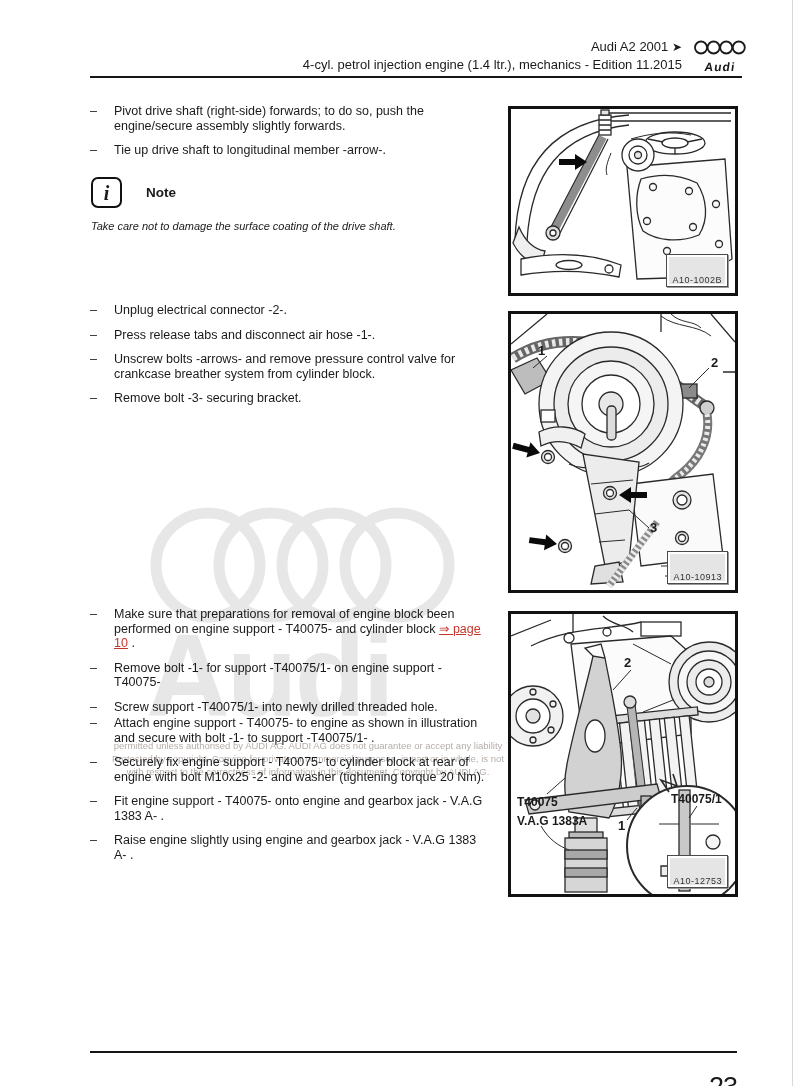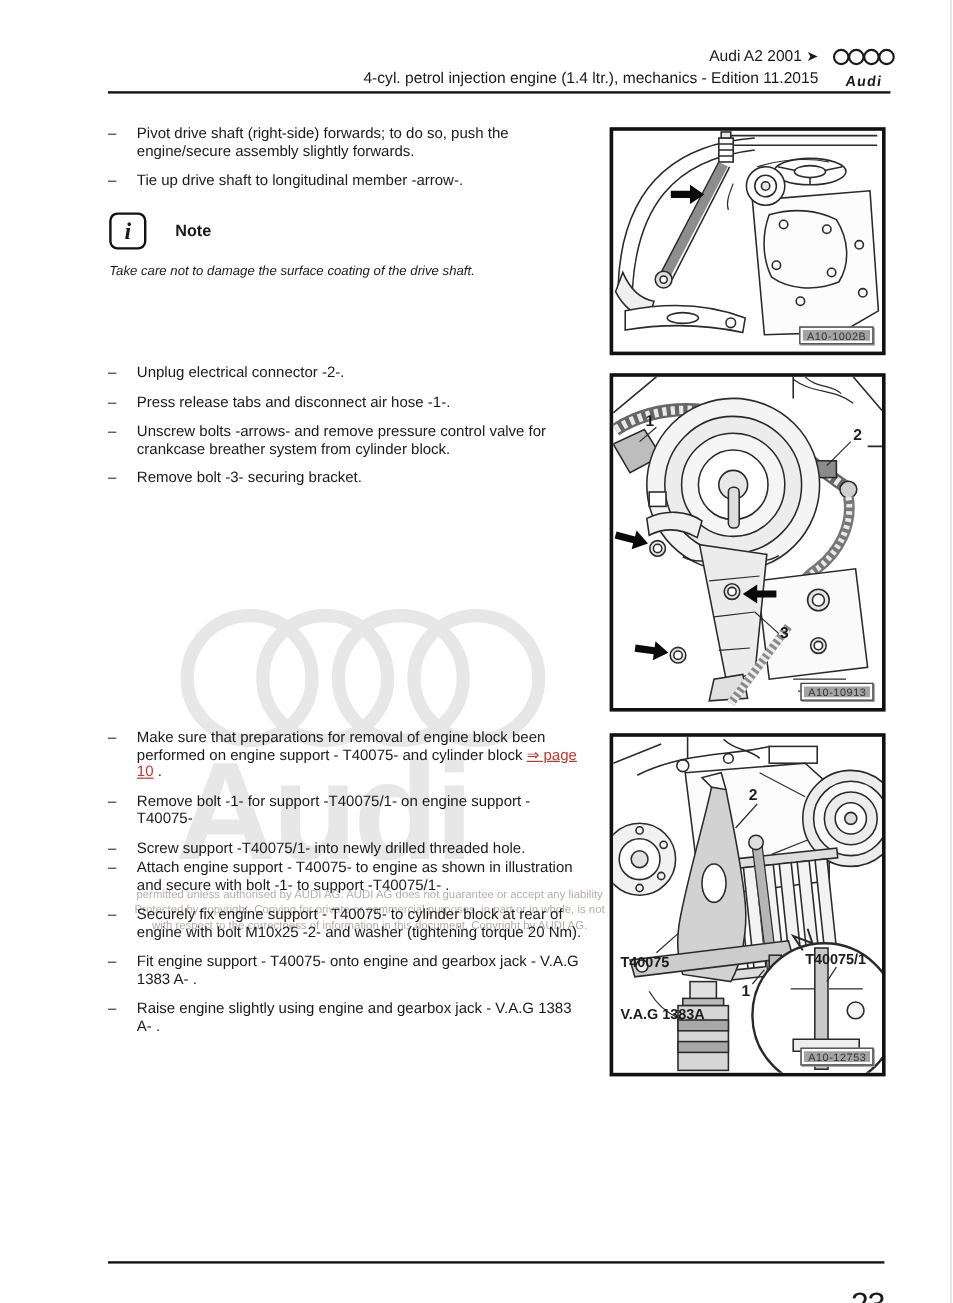--- a/index.html
+++ b/index.html
@@ -35,22 +35,22 @@
     font-family:"Liberation Serif", serif; font-weight:700; font-style:italic; font-size:20px; line-height:1;}
   .note-label{font-weight:700; font-size:13.5px; margin-left:24px;text-align:right;}
   .note-body{position:absolute; left:91px; top:219px; width:390px; font-style:italic; font-size:11px; line-height:15px; z-index:2;}
 
   
   .fig{position:absolute; left:508px; width:230px; border:3px solid #111; background:#fff; box-sizing:border-box; z-index:3;}
   .fig svg{display:block;}
   .fig1{top:106px; height:190px;}
   .fig2{top:311px; height:282px;}
   .fig3{top:611px; height:286px;}
-  .figcode{position:absolute; right:7px; bottom:6px; background:#a3a3a3; border:1px solid #4a4a4a;
-    box-shadow:0 0 0 2px #fff inset, 1px 1px 0 #9a9a9a; padding:1px 5px 0 5px;
+  .figcode{position:absolute; right:7px; bottom:6px; background:#e5e5e5; border:1px solid #4a4a4a;
+    box-shadow:0 0 0 2px #fff inset, 1px 1px 0 #9a9a9a; padding:19px 5px 0 5px;
     font-size:9px; letter-spacing:.5px; color:#333; line-height:12px;}
   .callout{position:absolute; font-weight:700; font-size:13px; line-height:13px; z-index:4;}
   .figlabel{position:absolute; font-weight:700; font-size:12px; line-height:14px; z-index:4; white-space:nowrap;}
 
   
   .ftr-rule{position:absolute; top:1051px; left:90px; width:647px; height:2px; background:#151515; z-index:4;}
   .ftr{position:absolute; top:1056px; right:57px; display:flex; align-items:baseline; gap:15px; z-index:4;}
   .ftr-section{font-size:11.5px;}
   .ftr-page{font-size:27px; letter-spacing:-1px;margin-top:16px;}
 </style>
@@ -316,21 +316,21 @@
         <circle cx="202" cy="228" r="7" fill="#f4f4f4"></circle>
         <path d="M148 210 H168 M180 210 H208" stroke-width="1"></path>
         <path d="M36 180 L54 164" stroke-width="1"></path>
         <path d="M30 212 C38 226 48 232 58 236" stroke-width="1"></path>
         <path d="M116 206 L126 194" stroke-width="1"></path>
         <path d="M120 56 L102 76" stroke-width="1"></path>
         <path d="M186 192 L178 204" stroke-width="1"></path>
       </g>
     </svg>
     <span class="figlabel" style="left:6px; top:181px;">T40075</span>
-    <span class="figlabel" style="left:6px; top:200px;margin-top:24px;">V.A.G 1383A</span>
+    <span class="figlabel" style="left:6px; top:200px;">V.A.G 1383A</span>
     <span class="figlabel" style="left:160px; top:178px;">T40075/1</span>
     <span class="callout" style="left:107px; top:205px;">1</span>
     <span class="callout" style="left:113px; top:42px;">2</span>
     <div class="figcode">A10-12753</div>
   </div>
 
   <div class="ftr-rule"></div>
   <div class="ftr">
     <span class="ftr-section">2. Removing engine</span>
     <span class="ftr-page">23</span>

